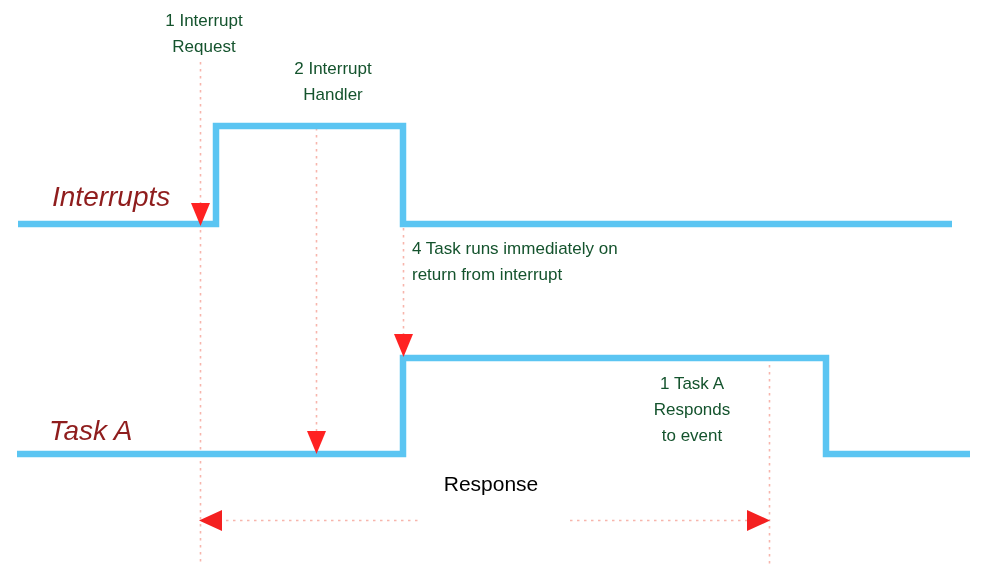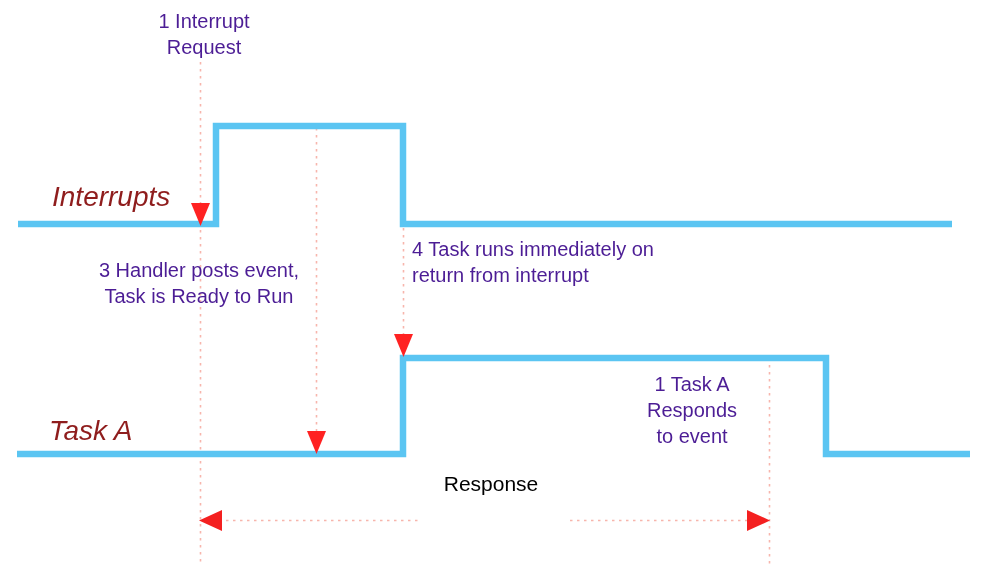--- a/index.html
+++ b/index.html
@@ -20,23 +20,23 @@
   }
   #diagram-svg {
     position: absolute;
     left: 0;
     top: 0;
     width: 1000px;
     height: 577px;
   }
   .anno {
     position: absolute;
-    color: #4c1d95;
+    color: #14532d;
     font-family: "Liberation Sans", sans-serif;
-    font-size: 20px;
+    font-size: 17px;
     line-height: 26px;
     white-space: pre;
     text-align: center;
   }
   .anno.left-align { text-align: left; }
   .signal-label {
     position: absolute;
     font-family: "Liberation Sans", sans-serif;
     font-style: italic;
     font-size: 28px;
@@ -87,23 +87,23 @@
     </g>
   </svg>
 
   <div class="signal-label" style="left:52px; top:184px;">Interrupts</div>
 
   <div class="signal-label" style="left:49px; top:418px;">Task A</div>
 
   <div class="anno" style="left:149px; top:8px; width:110px;">1 Interrupt
 Request</div>
 
+  <div class="anno" style="left:278px; top:56px; width:110px;">2 Interrupt
+Handler</div>
 
-  <div class="anno" style="left:59px; top:257px; width:280px;">3 Handler posts event,
-Task is Ready to Run</div>
 
   <div class="anno left-align" style="left:412px; top:236px; width:340px;">4 Task runs immediately on
 return from interrupt</div>
 
   <div class="anno" style="left:622px; top:371px; width:140px;">1 Task A
 Responds
 to event</div>
 
   <div class="latency-label" style="left:421px; top:471px; width:140px;">Response</div>
 

